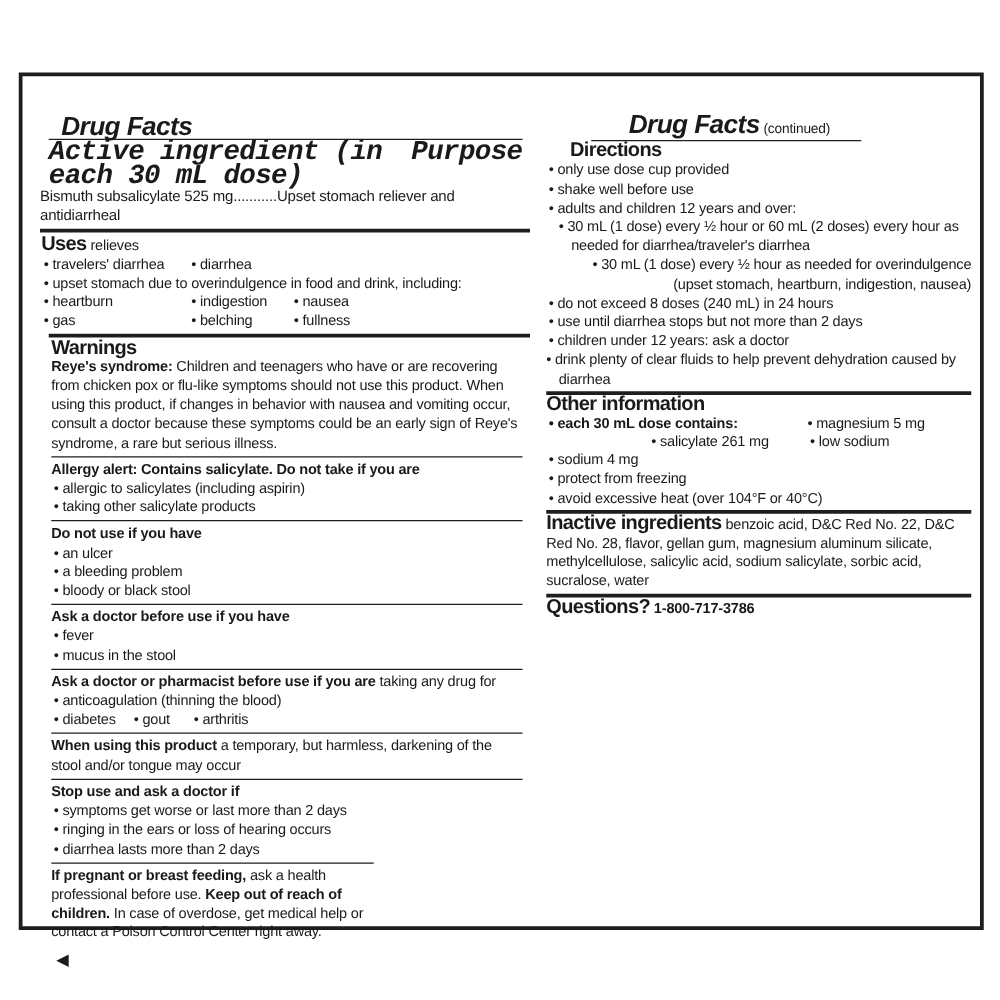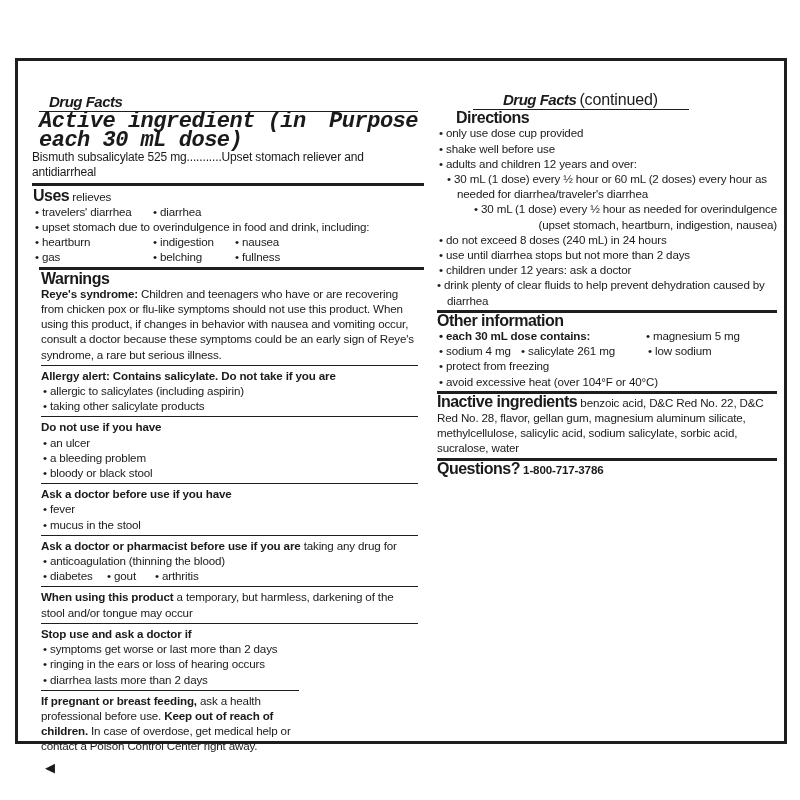--- a/index.html
+++ b/index.html
@@ -3,21 +3,21 @@
 <meta charset="utf-8">
 <style>
   html, body { margin:0; padding:0; background:#ffffff; }
   body { width:800px; height:800px; position:relative; overflow:hidden;
          font-family:"Liberation Sans", sans-serif; color:#1a1a1a; }
   .frame { position:absolute; left:15px; top:58px; width:766px; height:680px;
            border:3px solid #1e1e1e; box-sizing:content-box; }
   .col { position:absolute; font-size:11.6px; line-height:15.2px; letter-spacing:-0.15px; }
   .col-left { left:33px; top:94px; width:385px; }
   .col-right { left:437px; top:92px; width:340px; }
-  .title { font-weight:bold; font-style:italic; font-size:15px; letter-spacing:-0.5px; }
+  .title { font-weight:bold; font-style:italic; font-size:21px; letter-spacing:-0.5px; }
   .h-big { font-weight:bold; font-style:italic; font-size:22px; letter-spacing:-0.5px; line-height:19px;font-family:Liberation Mono, monospace; }
   .h-sec { font-weight:bold; font-size:16px; letter-spacing:-0.5px; }
   .b { font-weight:bold; }
   .rule-thin { border-top:1.5px solid #1e1e1e; }
   .rule-thick { border-top:3px solid #1e1e1e; }
   .row { display:flex; }
   .bl { padding-left:2px; }
   .bl::before { content:"\2022\00a0"; }
   .ind2 { padding-left:24px; text-indent:-10px; }
   p { margin:0; }
@@ -99,21 +99,21 @@
     <div class="rule-thin" style="margin:3px 0 2px 0;width:258px;"></div>
 
     <p style="width:262px;"><span class="b">If pregnant or breast feeding,</span> <span>ask a health professional before use.</span> <span class="b">Keep out of reach of children.</span> <span>In case of overdose, get medical help or contact a Poison Control Center right away.</span></p>
     <div class="tri" style="padding-left:4px;">◀</div>
   </div>
 </div>
 
 <div class="col col-right">
   <div style="padding-left:66px;margin-bottom:0;">
     <span class="title">Drug Facts</span>
-    <span style="font-size:16px;">(continued)</span>
+    <span style="font-size:11px;">(continued)</span>
   </div>
   <div class="rule-thin" style="margin:1px 88px 0 36px;"></div>
 
   <div>
     <div class="h-sec" style="padding-left:19px;">Directions</div>
     <div class="bl">only use dose cup provided</div>
     <div class="bl">shake well before use</div>
     <div class="bl">adults and children 12 years and over:</div>
     <div class="ind2 bl" style="padding-left:20px;">30 mL (1 dose) every ½ hour or 60 mL (2 doses) every hour as needed for diarrhea/traveler's diarrhea</div>
     <div class="ind2 bl" style="padding-left:20px;text-align:right;">30 mL (1 dose) every ½ hour as needed for overindulgence (upset stomach, heartburn, indigestion, nausea)</div>
@@ -124,21 +124,21 @@
   </div>
   <div class="rule-thick" style="margin:2px 0 0 0;"></div>
 
   <div>
     <div class="h-sec">Other information</div>
     <div class="row">
         <span class="bl b" style="width:205px;">each 30 mL dose contains:</span>
         <span class="bl">magnesium 5 mg</span>
       </div>
     <div class="row">
-        <span class="bl" style="width:80px;">sodium 4 mg</span>
+        <span class="bl" style="width:80px;margin-top:14px;">sodium 4 mg</span>
         <span class="bl" style="width:125px;">salicylate 261 mg</span>
         <span class="bl">low sodium</span>
       </div>
     <div class="bl">protect from freezing</div>
     <div class="bl">avoid excessive heat (over 104°F or 40°C)</div>
   </div>
   <div class="rule-thick" style="margin:2px 0 0 0;"></div>
 
   <p><span class="h-sec">Inactive ingredients</span> <span>benzoic acid, D&amp;C Red No. 22, D&amp;C Red No. 28, flavor, gellan gum, magnesium aluminum silicate, methylcellulose, salicylic acid, sodium salicylate, sorbic acid, sucralose, water</span></p>
   <div class="rule-thick" style="margin:2px 0 0 0;"></div>

